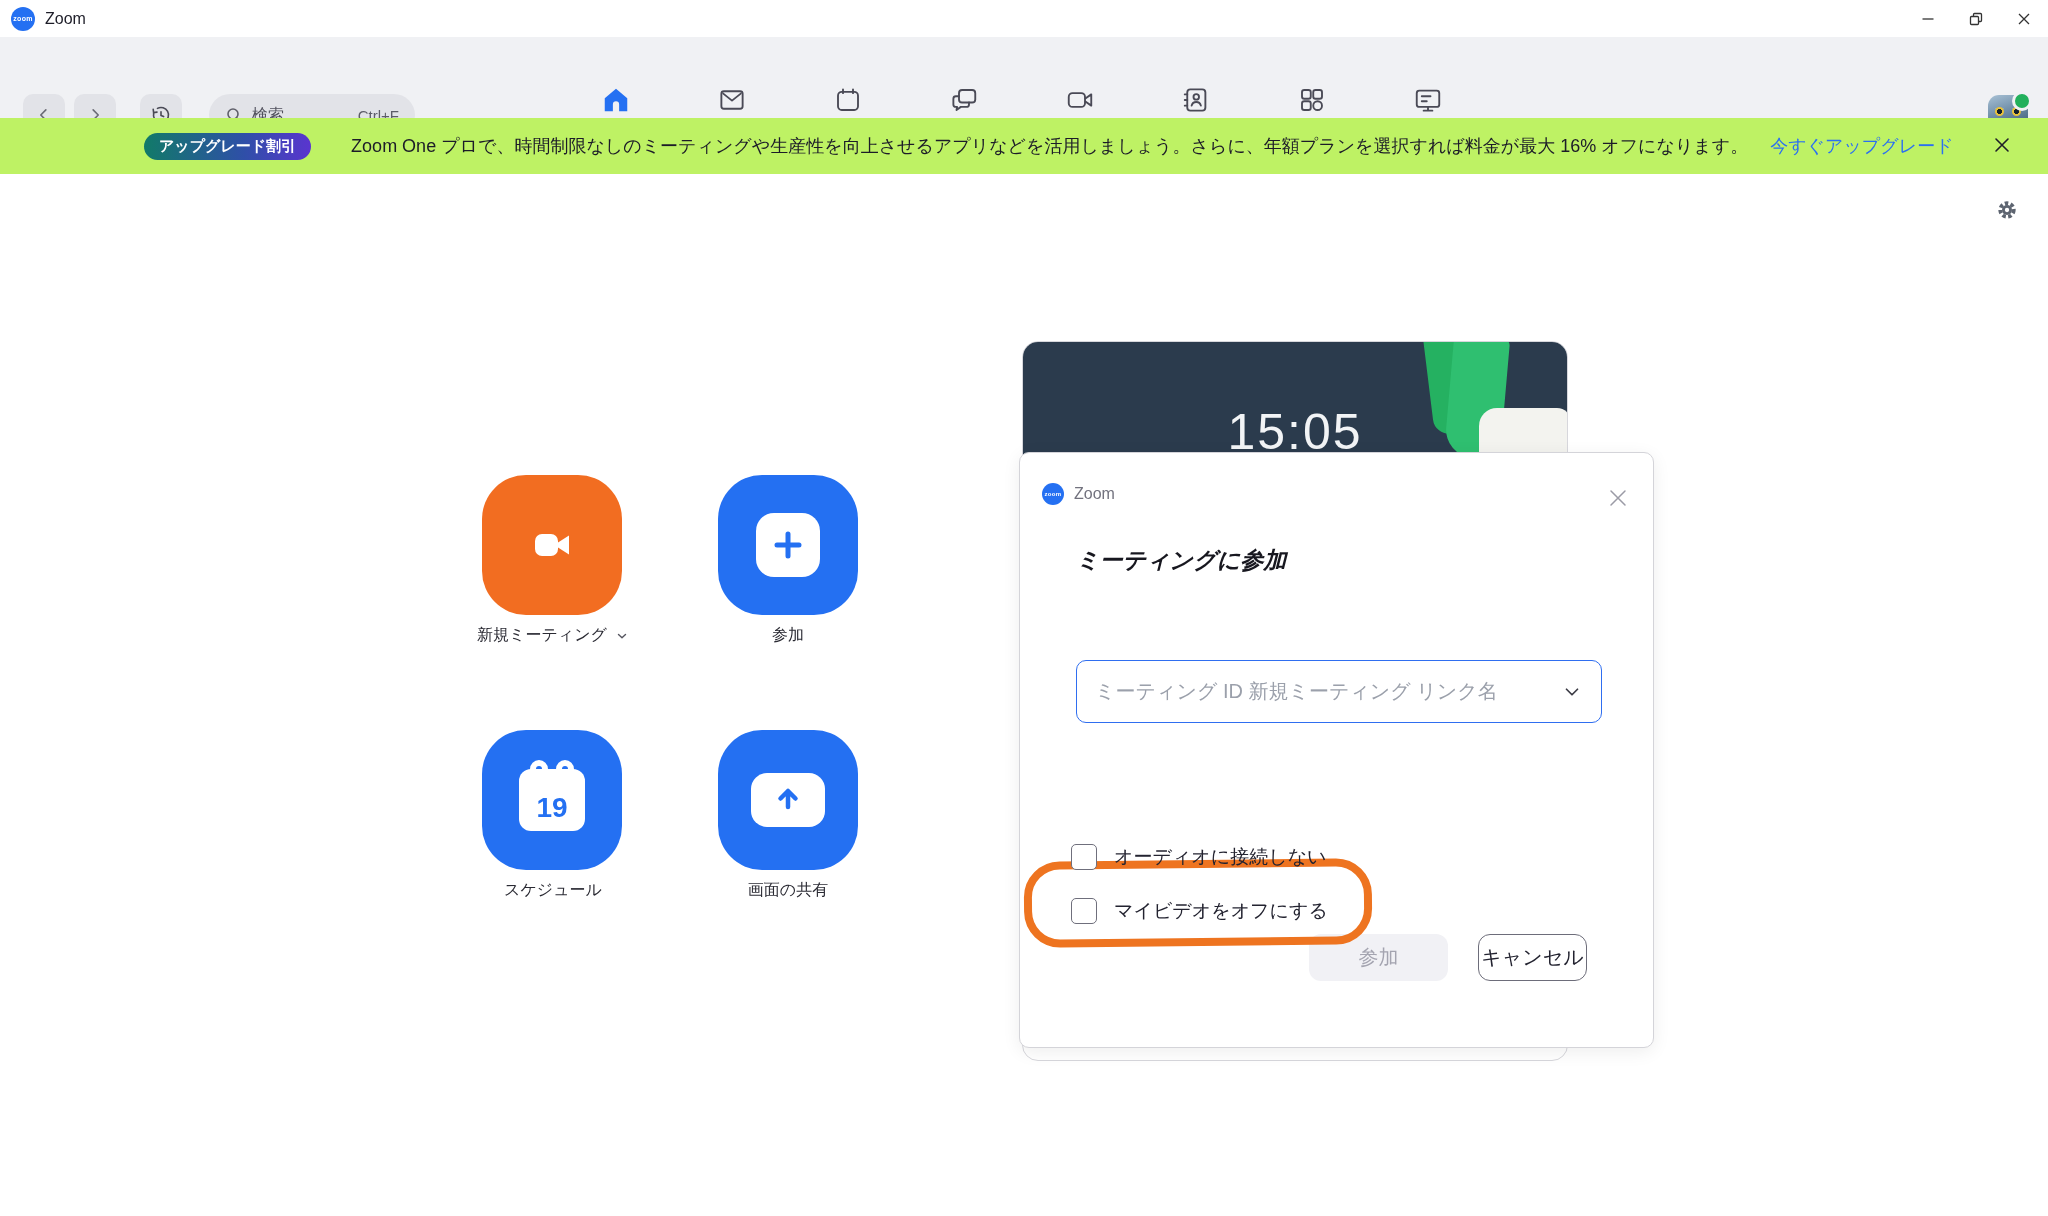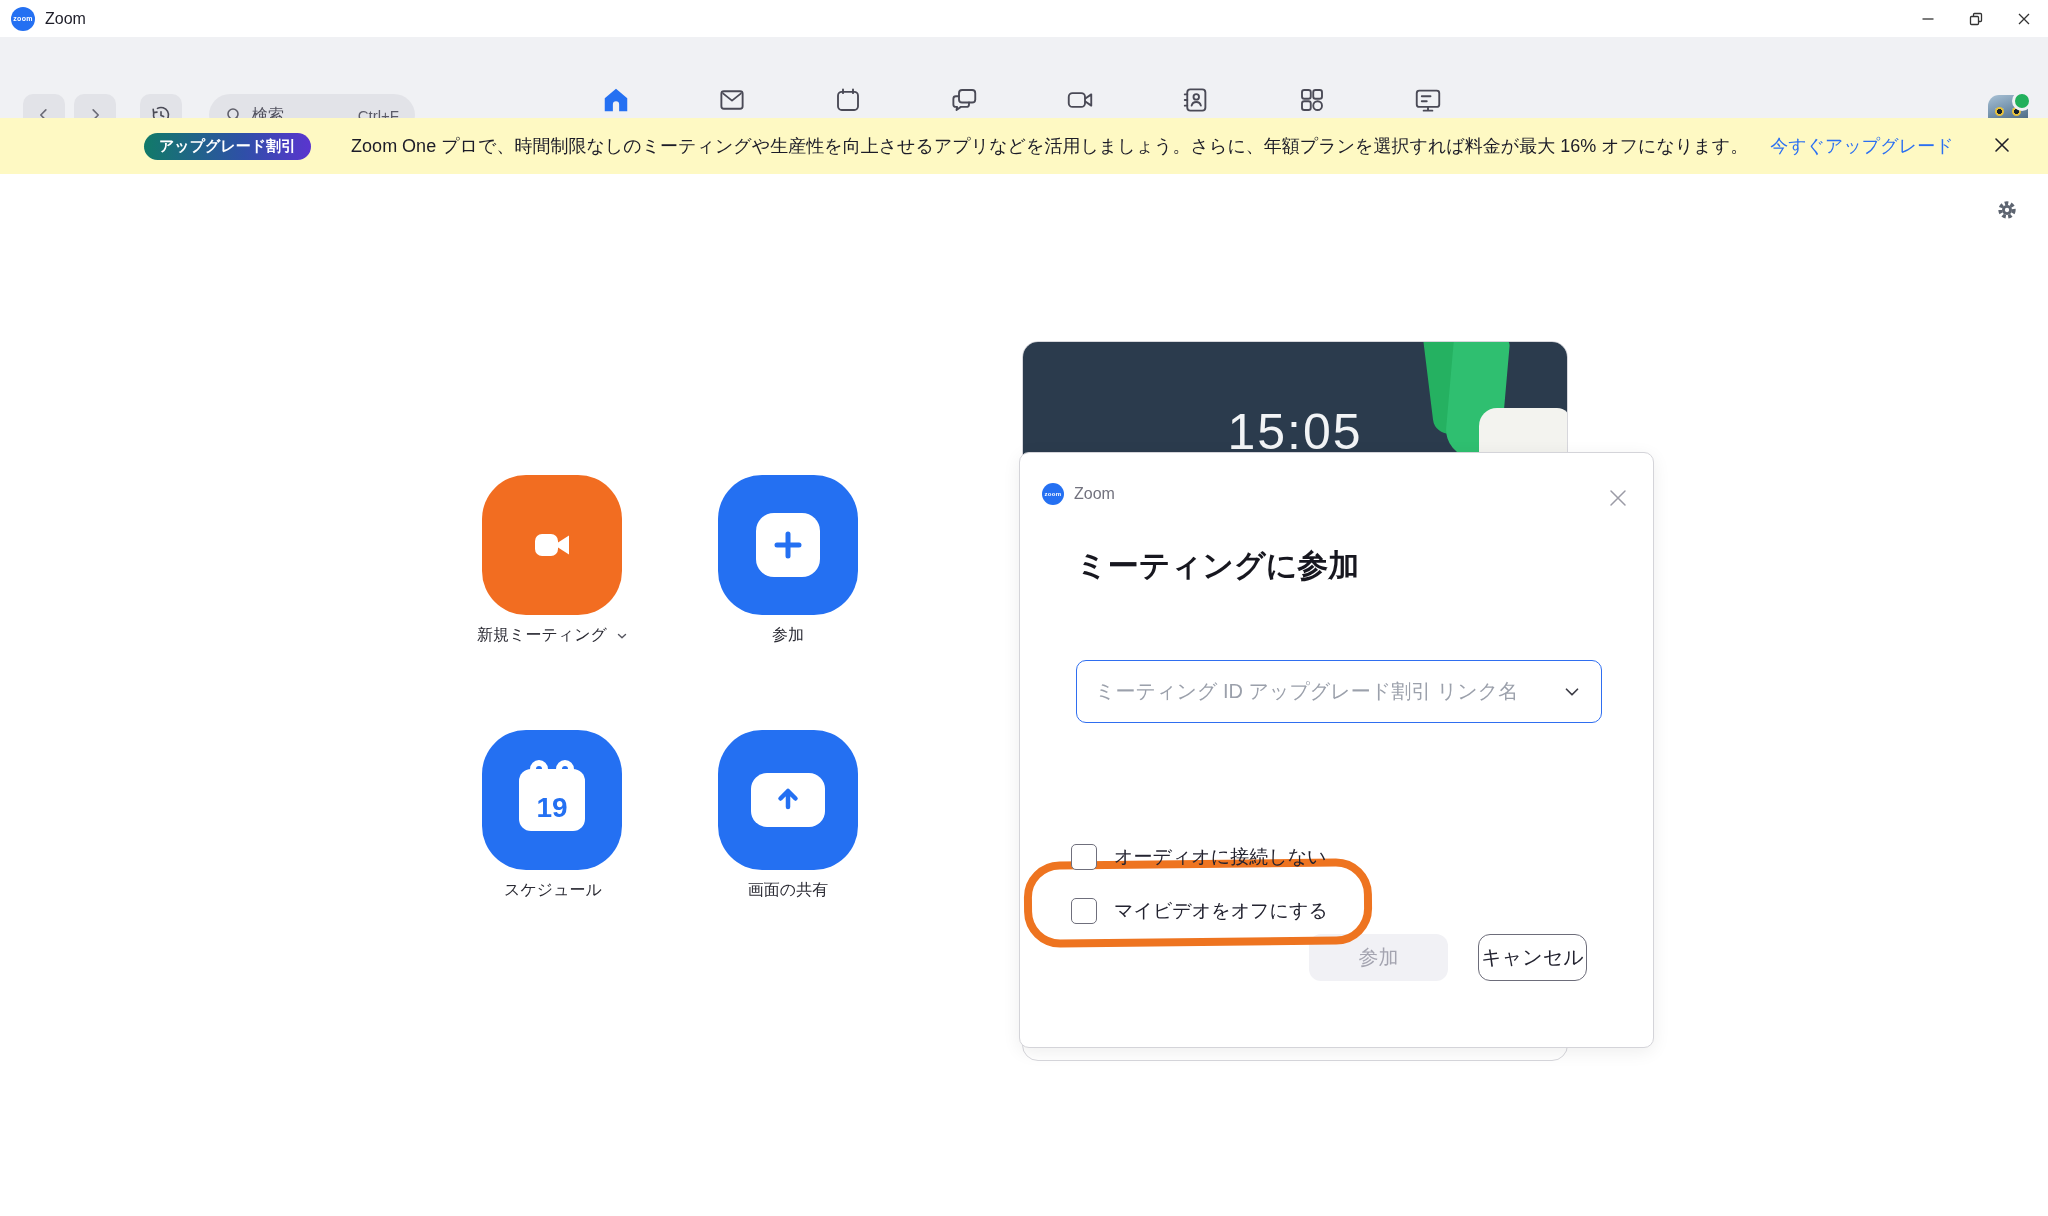--- a/index.html
+++ b/index.html
@@ -30,21 +30,21 @@
   .tab{width:116px;display:flex;flex-direction:column;align-items:center;gap:6px;cursor:default;}
   .tab-label{font-size:15px;color:#3a3a45;white-space:nowrap;}
   .avatar{position:absolute;left:1988px;top:58px;width:40px;height:40px;border-radius:11px;
     background:linear-gradient(160deg,#a9c2d6 0%,#6a89a4 45%,#334b63 100%);}
   .avatar .eye{position:absolute;top:12px;width:9px;height:9px;border-radius:50%;
     background:radial-gradient(circle at 50% 50%,#14202b 0 40%,#e8c23a 41% 75%,#dfe7ee 76%);}
   .avatar .eye.l{left:7px;} .avatar .eye.r{right:7px;}
   .status-dot{position:absolute;right:-4px;top:-4px;width:14px;height:14px;border-radius:50%;
     background:#22b05c;border:3px solid #f0f1f4;}
   
-  .banner{position:absolute;left:0;top:118px;width:2048px;height:56px;background:#fef9c3;
+  .banner{position:absolute;left:0;top:118px;width:2048px;height:56px;background:#bef264;
     display:flex;align-items:center;}
   .banner-badge{margin-left:144px;height:27px;padding:0 15px;border-radius:14px;
     background:linear-gradient(90deg,#117a68 0%,#2f4fa8 60%,#5a35cf 100%);
     color:#fff;font-size:15px;font-weight:bold;display:flex;align-items:center;white-space:nowrap;}
   .banner-msg{margin-left:40px;font-size:18px;color:#1c1c28;white-space:nowrap;}
   .banner-link{margin-left:22px;font-size:18px;color:#2a6ff2;white-space:nowrap;cursor:pointer;}
   .banner-close{position:absolute;right:36px;top:17px;}
   .gear{position:absolute;left:1994px;top:197px;cursor:pointer;}
   
   .tile{position:absolute;width:140px;height:140px;border-radius:44px;display:flex;align-items:center;justify-content:center;cursor:pointer;}
@@ -76,21 +76,21 @@
   .leaf-d{position:absolute;right:112px;top:148px;width:62px;height:24px;background:#3cc394;
     border-radius:14px;transform:rotate(-22deg);}
   
   .dialog{position:absolute;left:1019px;top:452px;width:635px;height:596px;background:#fff;
     border:1px solid #d4d4d9;border-radius:10px;box-sizing:border-box;z-index:2;
     box-shadow:0 4px 18px rgba(0,0,0,.07);}
   .dialog-header{position:absolute;left:22px;top:30px;display:flex;align-items:center;gap:10px;}
   .dialog-header .zoom-logo{width:22px;height:22px;font-size:6px;}
   .dialog-title{font-size:16px;color:#72727e;}
   .dialog-close{position:absolute;right:24px;top:34px;cursor:pointer;}
-  .dialog-heading{position:absolute;left:56px;top:92px;font-size:31px;font-weight:bold;color:#17171f;}
+  .dialog-heading{position:absolute;left:56px;top:92px;font-size:23px;font-weight:bold;color:#17171f;font-style:italic;}
   .field{position:absolute;left:56px;width:526px;box-sizing:border-box;display:flex;align-items:center;background:#fff;}
   .meeting-id{top:207px;height:63px;border:1.5px solid #2f6ef0;border-radius:10px;padding:0 18px;cursor:text;}
   .placeholder{font-size:20px;color:#9ba0ab;}
   .meeting-id .chev{margin-left:auto;}
   .name-field{top:289px;height:69px;border:1px solid #b4b4bf;border-radius:10px;padding:0 18px;cursor:text;}
   .name-value{font-size:21px;color:#33333d;}
   .chk-row{position:absolute;left:51px;display:flex;align-items:center;gap:17px;z-index:4;cursor:pointer;}
   .chk-row.r1{top:391px;} .chk-row.r2{top:445px;}
   .chk-box{width:26px;height:26px;border:1.5px solid #6f6f7c;border-radius:5px;background:#fff;box-sizing:border-box;}
   .chk-label{font-size:19px;color:#232330;white-space:nowrap;}
@@ -309,21 +309,21 @@
   </div>
   <div class="dialog-close">
     <svg width="22" height="22" viewBox="0 0 22 22">
         <path d="M4 4 L18 18 M18 4 L4 18" stroke="#9b9ba6" stroke-width="1.5" stroke-linecap="round"></path>
       </svg>
   </div>
 
   <div class="dialog-heading">ミーティングに参加</div>
 
   <div class="field meeting-id">
-    <span class="placeholder">ミーティング ID アップグレード割引 リンク名</span>
+    <span class="placeholder">ミーティング ID 新規ミーティング リンク名</span>
     <span class="chev">
       <svg width="22" height="22" viewBox="0 0 24 24" fill="none">
           <path d="M6 9 L12 15 L18 9" stroke="#3c3c46" stroke-width="1.9" stroke-linecap="round" stroke-linejoin="round"></path>
         </svg>
     </span>
   </div>
 
 
   <div class="chk-row r1">
     <div class="chk-box"></div>

